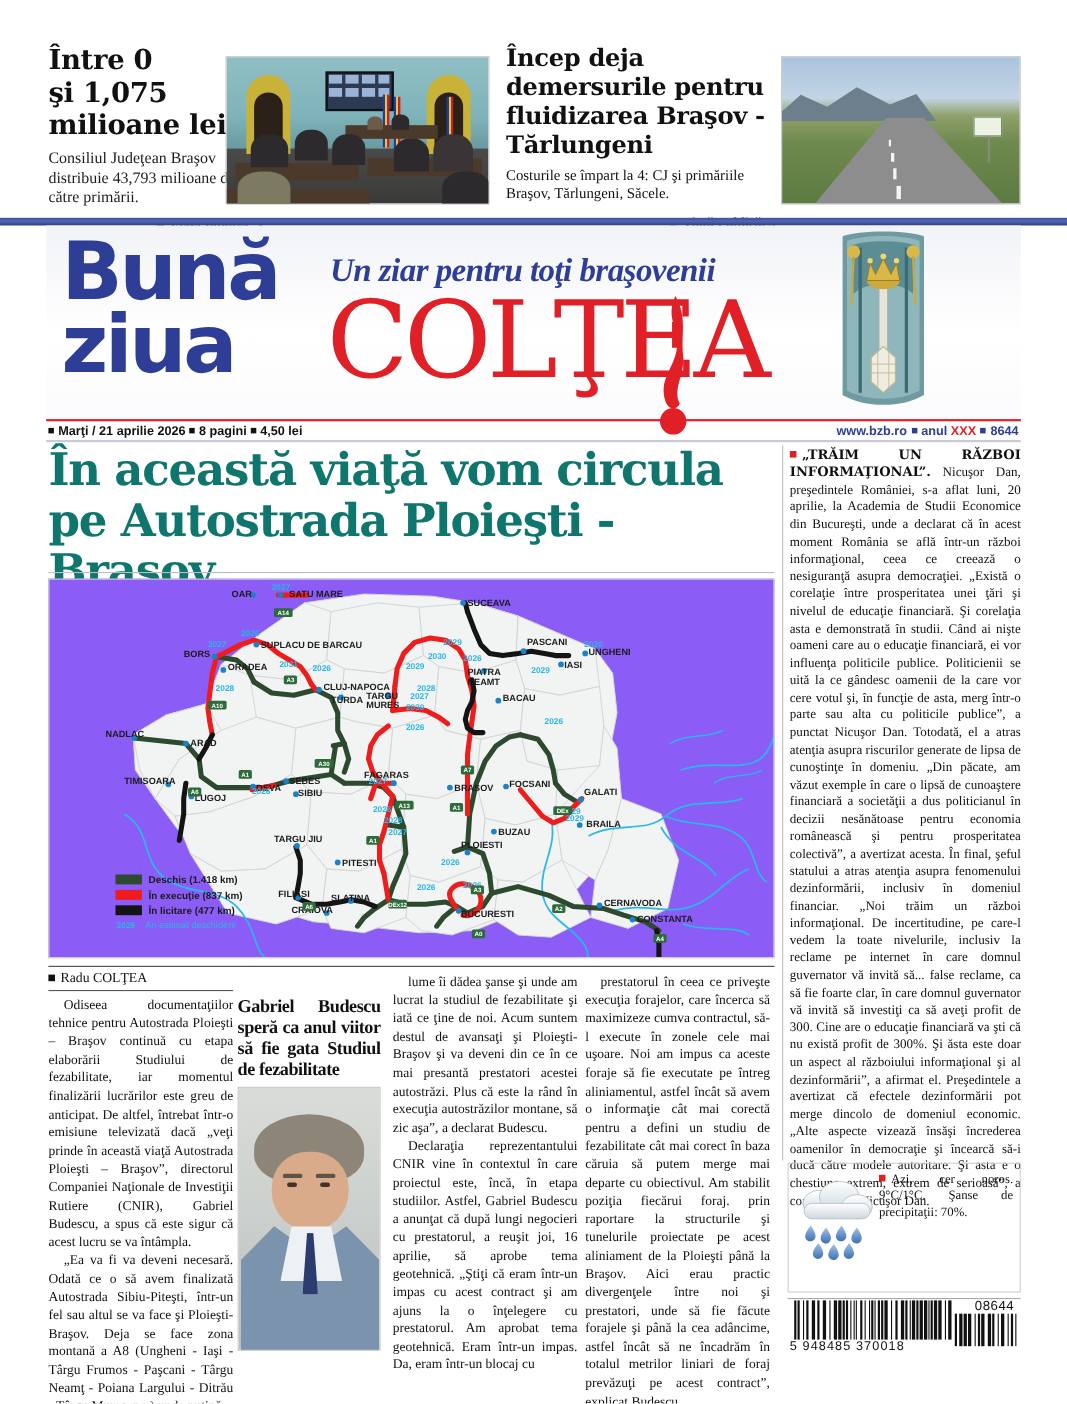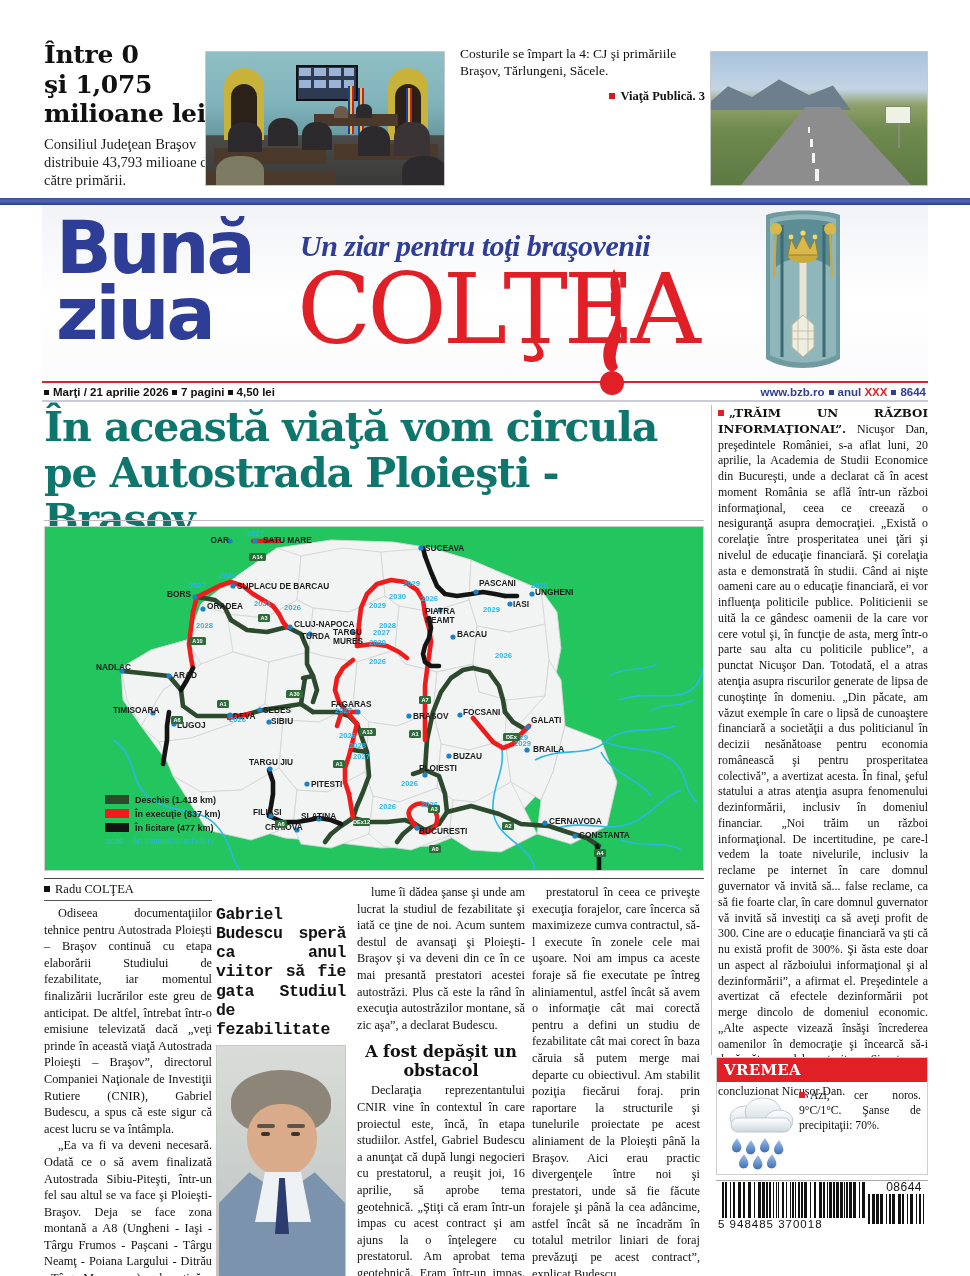--- a/index.html
+++ b/index.html
@@ -96,38 +96,38 @@
   
   .main-hl {
     position:absolute; left:44px; top:405px; width:660px;
     font-family:"DejaVu Serif", serif; font-weight:bold; font-size:41px;
     line-height:1.12; letter-spacing:-1.1px; color:#0f766e;
   }
   .hl-rule { position:absolute; left:44px; top:520px; width:660px; height:1px; background:#bdbdbd; }
 
   
   .map-wrap { position:absolute; left:44px; top:526px; width:660px; height:345px;
-              border:1px solid #cfcfcf; background:#22c55e; overflow:hidden; }
+              border:1px solid #cfcfcf; background:#8b5cf6; overflow:hidden; }
   .map-wrap svg { display:block; }
 
   
   .art-rule-top { position:absolute; left:44px; top:878px; width:660px; height:1px; background:#444; }
   .byline { position:absolute; left:44px; top:882px; font-size:12.5px; font-family:"Liberation Serif", serif; }
   .byline .sq { background:#111; }
   .byline-rule { position:absolute; left:44px; top:900px; width:168px; height:1px; background:#555; }
 
   .col { position:absolute; font-size:12.3px; line-height:1.35; text-align:justify; }
   .col p { margin:0 0 0 0; text-indent:14px; }
   .col1 { left:44px; top:905px; width:168px; }
   .col2 { left:216px; top:905px; width:130px; }
   .col3 { left:357px; top:884px; width:168px; }
   .col4 { left:532px; top:884px; width:168px; }
 
   .sub-hl {
-    font-family:Liberation Mono, monospace; font-weight:bold; font-size:16.5px;
+    font-family:Liberation Serif, serif; font-weight:bold; font-size:16.5px;
     line-height:1.16; letter-spacing:-0.4px; margin-bottom:6px;
   }
   .sub-hl-c {
     font-family:"DejaVu Serif", serif; font-weight:bold; font-size:16px;
     line-height:1.16; text-align:center; margin:10px 0 2px;
   }
   .photo-budescu {
     margin-top:6px; width:130px; height:240px; border:1px solid #c9c9c9; overflow:hidden; position:relative;
     background:linear-gradient(to bottom,#d9dcd8 0%,#ced2cf 40%,#b9bfc2 100%);
   }
@@ -205,20 +205,21 @@
     <div class="person" style="left:22px; top:70px; width:34px; height:30px;"></div>
     <div class="person" style="left:62px; top:66px; width:30px; height:28px;"></div>
     <div class="person" style="left:96px; top:70px; width:30px; height:28px;"></div>
     <div class="person" style="left:152px; top:74px; width:32px; height:30px;"></div>
     <div class="person" style="left:188px; top:70px; width:36px; height:34px; background:#3a3436;"></div>
     <div class="person" style="left:10px; top:104px; width:48px; height:32px; background:#7d7a62;"></div>
     <div class="person" style="left:196px; top:104px; width:44px; height:32px;"></div>
   </div>
 
   <div class="teaser-2">
+    <div class="hl">Încep deja demersurile pentru fluidizarea Braşov - Tărlungeni</div>
     <div class="dek">Costurile se împart la 4: CJ şi primăriile Braşov, Tărlungeni, Săcele.</div>
     <div class="teaser-ref">
       <span class="sq"></span><span>Viaţă Publică. 3</span>
     </div>
   </div>
 
   <div class="photo-road">
     <div class="mtn"></div>
     <div class="asphalt"></div>
     <div class="dash" style="left:104px; bottom:4px; width:4px; height:12px;"></div>
@@ -260,21 +261,21 @@
     <path d="M32 118 L43 108 L54 118 L54 140 L43 150 L32 140 Z" fill="#efece0" stroke="#bdb79c" stroke-width="1"></path>
     <path d="M32 124 L54 124 M32 132 L54 132 M38 112 L38 146 M48 112 L48 146" stroke="#bdb79c" stroke-width="0.8"></path>
     <circle cx="16" cy="22" r="6" fill="#d8b84a"></circle>
     <circle cx="70" cy="22" r="6" fill="#d8b84a"></circle>
     <path d="M16 26 L14 70 M70 26 L72 70" stroke="#cba93c" stroke-width="2" fill="none"></path>
   </svg>
 
   <div class="mh-rule"></div>
   <div class="mh-meta">
     <span class="sq2"></span><span>Marţi / 21 aprilie 2026</span>
-    <span class="sq2"></span><span>7 pagini</span>
+    <span class="sq2"></span><span>8 pagini</span>
     <span class="sq2"></span><span>4,50 lei</span>
   </div>
   <div class="mh-web">
     <span>www.bzb.ro</span><span class="sq2"></span><span>anul</span> <span class="xxx">XXX</span><span class="sq2"></span><span>8644</span>
   </div>
   <div class="mh-rule2"></div>
 </div>
 
 <div class="main-hl">În această viaţă vom circula pe Autostrada Ploieşti - Braşov</div>
 <div class="hl-rule"></div>
@@ -596,36 +597,34 @@
     <div class="pb-eye" style="left:44px; top:86px;"></div>
     <div class="pb-eye" style="left:74px; top:86px;"></div>
     <div class="pb-jacket"></div>
     <div class="pb-shirt"></div>
     <div class="pb-tie"></div>
   </div>
 </div>
 
 <div class="col col3">
   <p>lume îi dădea şanse şi unde am lucrat la studiul de fezabilitate şi iată ce ţine de noi. Acum suntem destul de avansaţi şi Ploieşti-Braşov şi va deveni din ce în ce mai presantă prestatori acestei autostrăzi. Plus că este la rând în execuţia autostrăzilor montane, să zic aşa”, a declarat Budescu.</p>
-  <div class="sub-hl-c">A fost depăşit un obstacol</div>
   <p>Declaraţia reprezentantului CNIR vine în contextul în care proiectul este, încă, în etapa studiilor. Astfel, Gabriel Budescu a anunţat că după lungi negocieri cu prestatorul, a reuşit joi, 16 aprilie, să aprobe tema geotehnică. „Ştiţi că eram într-un impas cu acest contract şi am ajuns la o înţelegere cu prestatorul. Am aprobat tema geotehnică. Eram într-un impas. Da, eram într-un blocaj cu</p>
 </div>
 
 <div class="col col4">
   <p>prestatorul în ceea ce priveşte execuţia forajelor, care încerca să maximizeze cumva contractul, să-l execute în zonele cele mai uşoare. Noi am impus ca aceste foraje să fie executate pe întreg aliniamentul, astfel încât să avem o informaţie cât mai corectă pentru a defini un studiu de fezabilitate cât mai corect în baza căruia să putem merge mai departe cu obiectivul. Am stabilit poziţia fiecărui foraj. prin raportare la structurile şi tunelurile proiectate pe acest aliniament de la Ploieşti până la Braşov. Aici erau practic divergenţele între noi şi prestatori, unde să fie făcute forajele şi până la cea adâncime, astfel încât să ne încadrăm în totalul metrilor liniari de foraj prevăzuţi pe acest contract”, explicat Budescu.</p>
 
 </div>
 
 <div class="side-divider"></div>
 <div class="side-col">
   <p><span class="sqr"></span><span class="lead">„TRĂIM UN RĂZBOI INFORMAŢIONAL”.</span><span> Nicuşor Dan, preşedintele României, s-a  aflat luni, 20 aprilie, la Academia de Studii Economice din Bucureşti, unde a declarat că în acest moment România se află într-un război informaţional, ceea ce creează o nesiguranţă asupra democraţiei. „Există o corelaţie între prosperitatea unei ţări şi nivelul de educaţie financiară. Şi corelaţia asta e demonstrată în studii. Când ai nişte oameni care au o educaţie financiară, ei vor influenţa politicile publice. Politicienii se uită la ce gândesc oamenii de la care vor cere votul şi, în funcţie de asta, merg într-o parte sau alta cu politicile publice”, a punctat Nicuşor Dan. Totodată, el a atras atenţia asupra riscurilor generate de lipsa de cunoştinţe în domeniu. „Din păcate, am văzut exemple în care o lipsă de cunoaştere financiară a societăţii a dus politicianul în decizii nesănătoase pentru economia românească şi pentru prosperitatea colectivă”, a avertizat acesta. În final, şeful statului a atras atenţia asupra fenomenului dezinformării, inclusiv în domeniul financiar. „Noi trăim un război informaţional. De incertitudine, pe care-l vedem la toate nivelurile, inclusiv la reclame pe internet în care domnul guvernator vă invită să... false reclame, ca să fie foarte clar, în care domnul guvernator vă invită să investiţi ca să aveţi profit de 300. Cine are o educaţie financiară va şti că nu există profit de 300%. Şi ăsta este doar un aspect al războiului informaţional şi al dezinformării”, a afirmat el. Preşedintele a avertizat că efectele dezinformării pot merge dincolo de domeniul economic.  „Alte aspecte vizează însăşi încrederea oamenilor în democraţie şi încearcă să-i ducă către modele autoritare. Şi asta e o chestiune extrem, extrem de serioasă”, a concluzionat Nicuşor Dan.</span></p>
 </div>
 
 <div class="wx">
-  <div class="wx-hd">VREMEA</div>
   <div class="wx-body">
     <div class="wx-icon">
       <svg viewBox="0 0 78 82" width="78" height="82">
         <defs>
           <linearGradient id="cg" x1="0" y1="0" x2="0" y2="1">
             <stop offset="0" stop-color="#ffffff"></stop>
               <stop offset="1" stop-color="#cdd8dd"></stop>
           </linearGradient>
           <linearGradient id="dg" x1="0" y1="0" x2="0" y2="1">
             <stop offset="0" stop-color="#9fc3e8"></stop>

